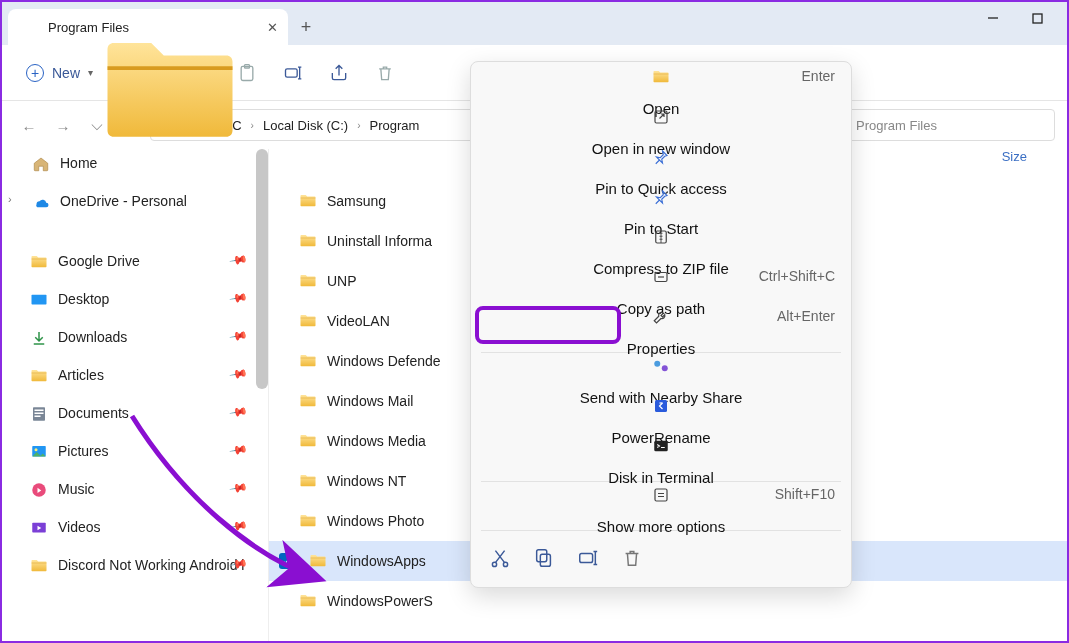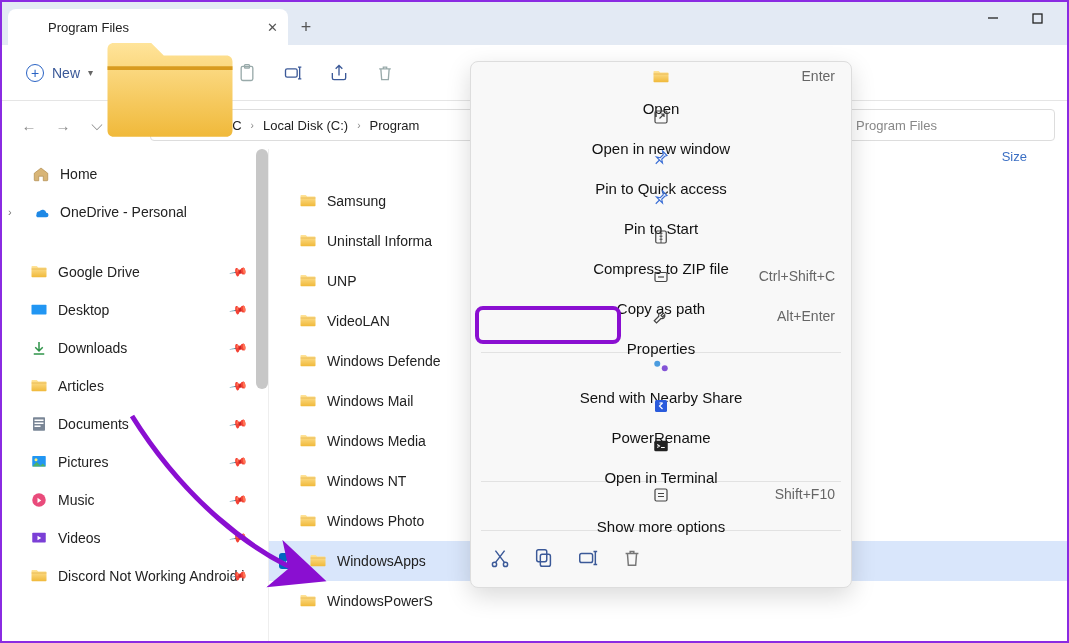--- a/index.html
+++ b/index.html
@@ -31,21 +31,21 @@
   .navbtn.dk { color: #333; }
   .addr { flex: 1; height: 32px; border: 1px solid #ddd; border-radius: 4px; display: flex; align-items: center; padding: 0 6px; gap: 4px; font-size: 13px; color: #222; }
   .addr .seg { padding: 2px 1px; }
   .addr .chv { color: #888; font-size: 10px; padding: 0 4px; }
   .search { width: 208px; height: 32px; border: 1px solid #ddd; border-radius: 4px; display: flex; align-items: center; padding: 0 8px; gap: 6px; font-size: 13px; color: #888; }
 
   
   .body { display: flex; height: calc(100% - 147px); position: relative; }
   .sidebar { width: 266px; padding: 6px 0; overflow: hidden; font-size: 14px; color: #222; position: relative; }
   .scrollthumb { position: absolute; right: 0; top: 0; width: 12px; height: 240px; background: #c7c7c7; border-radius: 6px; }
-  .sbrow { display: flex; align-items: center; height: 38px; padding-left: 28px; gap: 10px; position: relative; }
+  .sbrow { display: flex; height: 38px; padding-left: 28px; gap: 10px; position: relative; }
   .sbrow.top { padding-left: 30px; }
   .sbrow .pin { position: absolute; right: 22px; color: #888; font-size: 12px; transform: rotate(35deg); }
   .sbrow .caret { position: absolute; left: 6px; color: #777; font-size: 11px; }
   .sbico { width: 18px; height: 18px; flex-shrink: 0; display: flex; align-items: center; justify-content: center; }
 
   .main { flex: 1; position: relative; border-left: 1px solid #eee; }
   .cols { height: 32px; display: flex; align-items: center; font-size: 13px; color: #3b6fc4; padding-left: 10px; gap: 14px; flex-direction: column; }
   .cols .chk { width: 14px; height: 14px; border: 1.3px solid #888; border-radius: 3px; }
   .cols .size { position: absolute; right: 40px; }
   .list { }
@@ -503,21 +503,21 @@
           </svg>
         </span>
         <span>PowerRename</span>
       </div>
       <div class="ctxrow">
         <span class="ctxico">
           <svg width="18" height="18">
             <use href="#term"></use>
           </svg>
         </span>
-        <span>Open in Terminal</span>
+        <span>Disk in Terminal</span>
       </div>
     </div>
   <div class="ctxsep"></div>
   <div class="ctxrow">
     <span class="ctxico">
         <svg width="18" height="18">
           <use href="#more"></use>
         </svg>
       </span>
     <span>Show more options</span>

